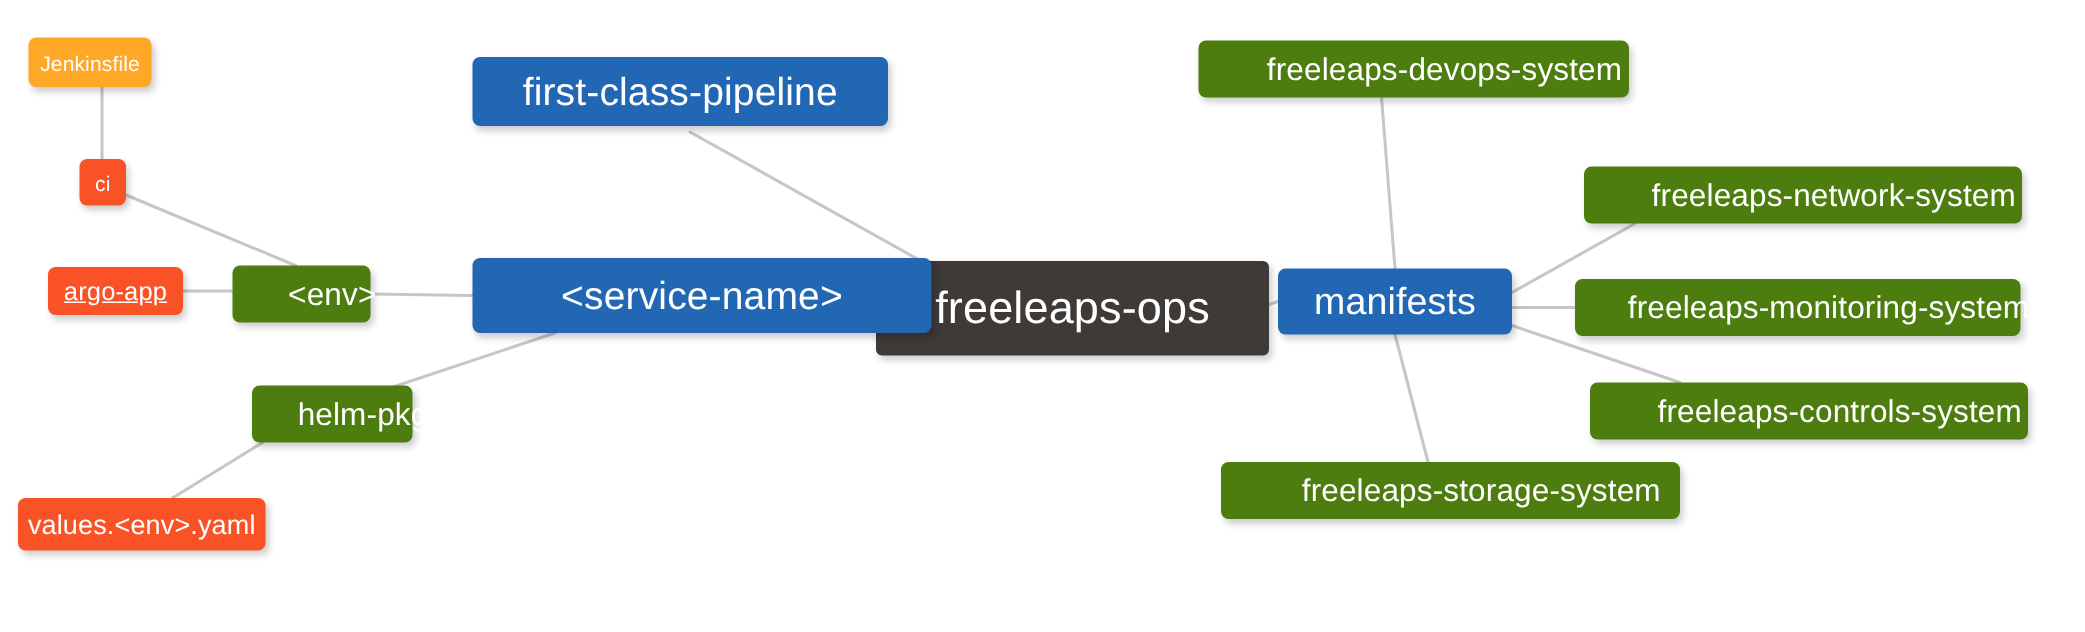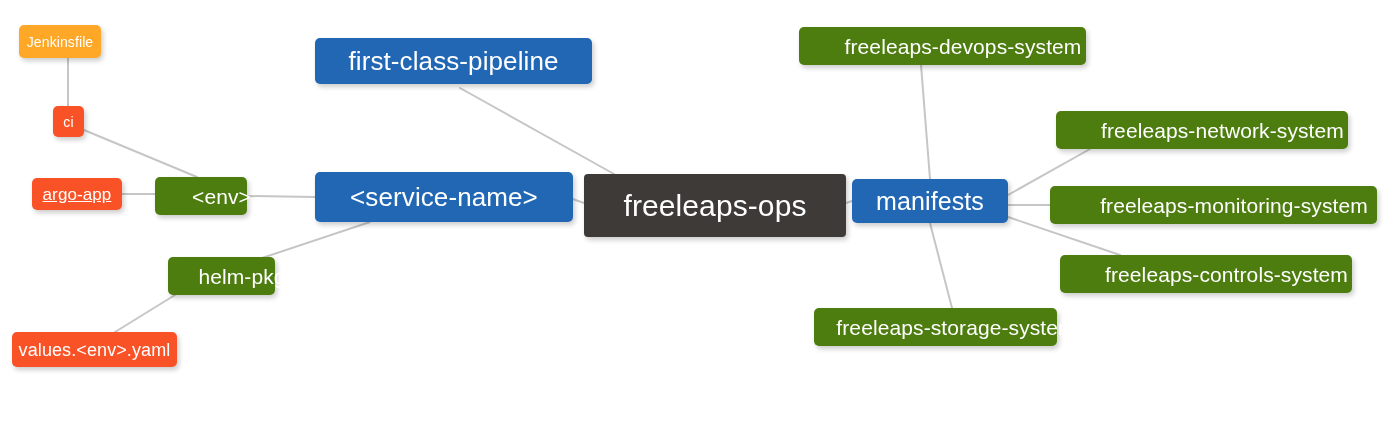--- a/index.html
+++ b/index.html
@@ -64,21 +64,21 @@
       <line x1="930" y1="179" x2="921" y2="65" stroke="#C6C6C6" stroke-width="2" stroke-linecap="round"></line>
       <line x1="1008" y1="195" x2="1090" y2="149" stroke="#C6C6C6" stroke-width="2" stroke-linecap="round"></line>
       <line x1="1008" y1="205" x2="1050" y2="205" stroke="#C6C6C6" stroke-width="2" stroke-linecap="round"></line>
       <line x1="1008" y1="217" x2="1120" y2="255" stroke="#C6C6C6" stroke-width="2" stroke-linecap="round"></line>
       <line x1="930" y1="223" x2="952" y2="308" stroke="#C6C6C6" stroke-width="2" stroke-linecap="round"></line>
     </svg>
   <div id="node-layer">
       <div class="node root" style="left: 584px; top: 174px; width: 262px; height: 63px; font-size: 30px;">
         <span>freeleaps-ops</span>
       </div>
-      <div class="node blue" style="left: 315px; top: 172px; width: 258px; height: 50px; font-size: 26px;">
+      <div class="node blue" style="left: 315px; top: 172px; width: 306px; height: 50px; font-size: 26px;">
         <span>&lt;service-name&gt;</span>
       </div>
       <div class="node blue" style="left: 315px; top: 38px; width: 277px; height: 46px; font-size: 26px;">
         <span>first-class-pipeline</span>
       </div>
       <div class="node blue" style="left: 852px; top: 179px; width: 156px; height: 44px; font-size: 25px;">
         <span>manifests</span>
       </div>
       <div class="node green" style="left: 155px; top: 177px; width: 92px; height: 38px; font-size: 21px;">
         <span>&lt;env&gt;</span>
@@ -97,23 +97,23 @@
       </div>
       <div class="node red" style="left: 12px; top: 332px; width: 165px; height: 35px; font-size: 18px;">
         <span>values.&lt;env&gt;.yaml</span>
       </div>
       <div class="node green" style="left: 799px; top: 27px; width: 287px; height: 38px; font-size: 21px;">
         <span>freeleaps-devops-system</span>
       </div>
       <div class="node green" style="left: 1056px; top: 111px; width: 292px; height: 38px; font-size: 21px;">
         <span>freeleaps-network-system</span>
       </div>
-      <div class="node green" style="left: 1050px; top: 186px; width: 327px; height: 38px; font-size: 21px;">
+      <div class="node green" style="left: 1050px; top: 186px; width: 297px; height: 38px; font-size: 21px;">
         <span>freeleaps-monitoring-system</span>
       </div>
       <div class="node green" style="left: 1060px; top: 255px; width: 292px; height: 38px; font-size: 21px;">
         <span>freeleaps-controls-system</span>
       </div>
-      <div class="node green" style="left: 814px; top: 308px; width: 243px; height: 38px; font-size: 21px;">
+      <div class="node green" style="left: 814px; top: 308px; width: 306px; height: 38px; font-size: 21px;">
         <span>freeleaps-storage-system</span>
       </div>
     </div>
 </div>
 
 </body></html>

